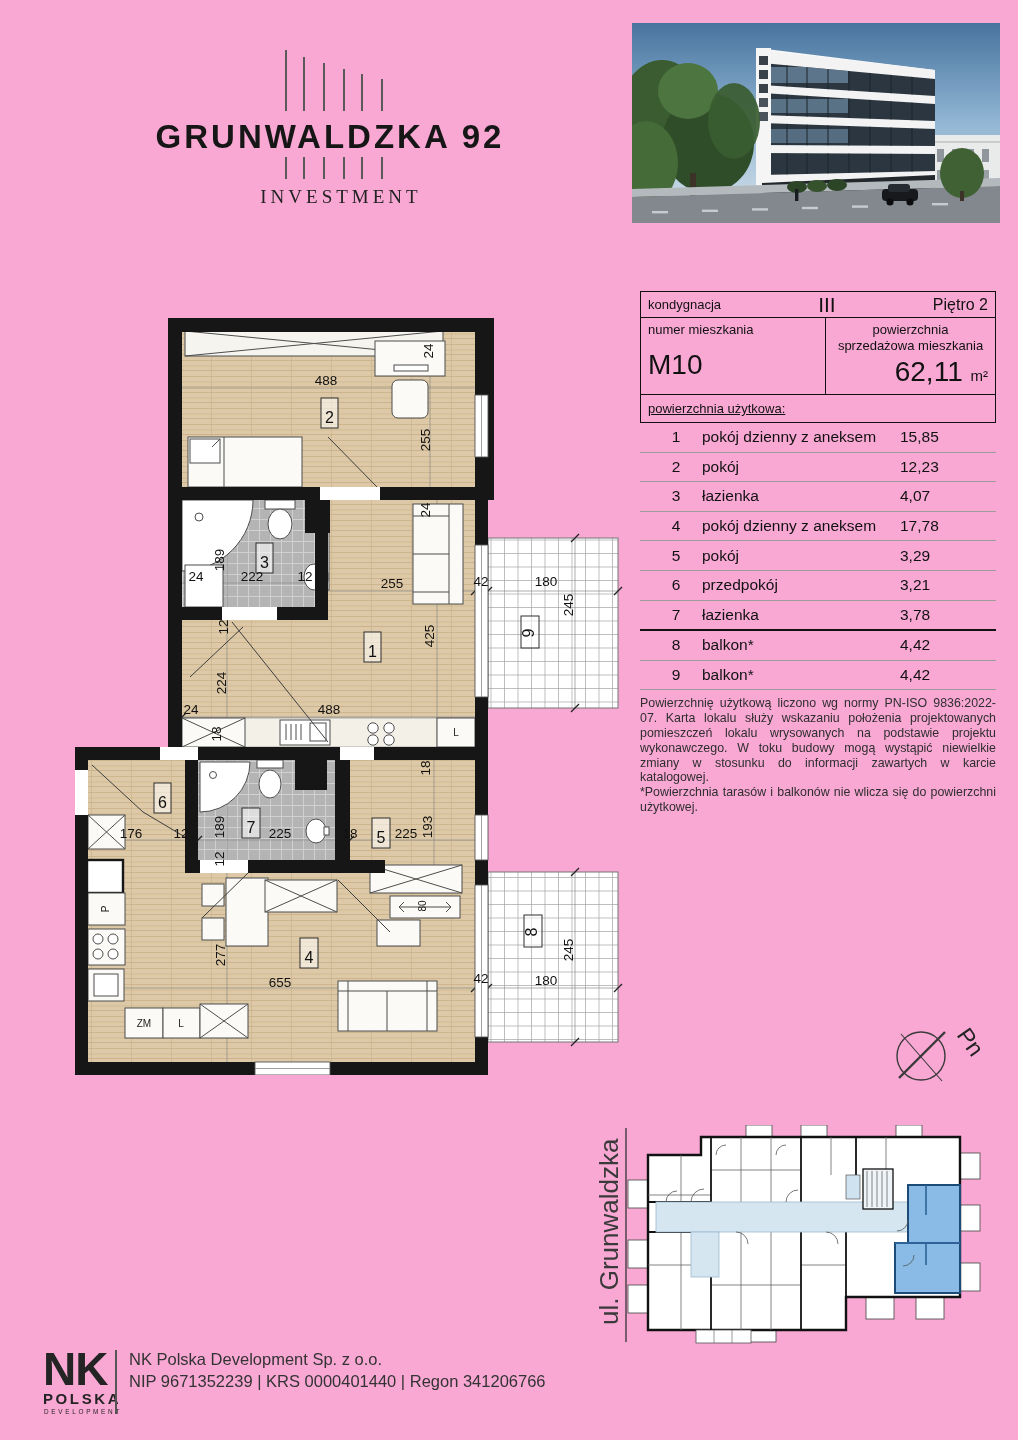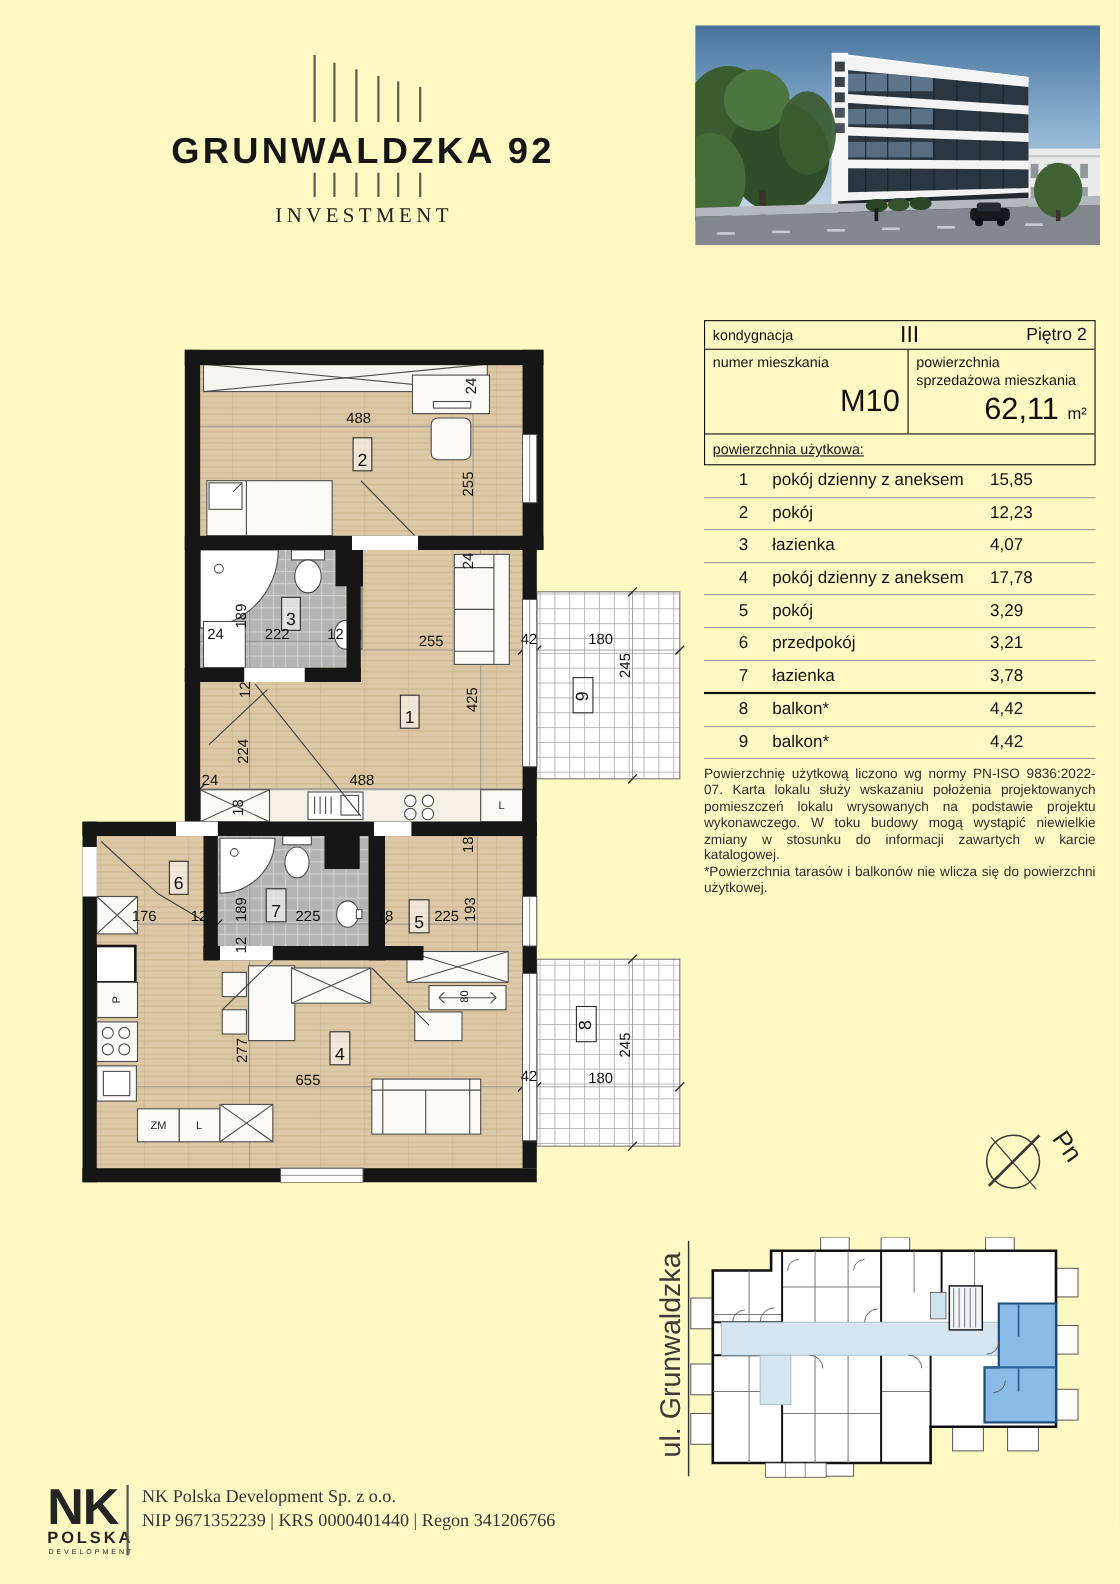--- a/index.html
+++ b/index.html
@@ -1,59 +1,59 @@
 <!DOCTYPE html>
 <html><head>
 <meta charset="utf-8">
 <style>
   html,body{margin:0;padding:0;background:#e8e8e8;}
-  .page{position:relative;width:1018px;height:1440px;background:#fef9c3;margin:0 auto;
+  .page{position:relative;width:1018px;height:1440px;background:#f9a8d4;margin:0 auto;
         font-family:"Liberation Sans",sans-serif;color:#111;overflow:hidden;}
   
   .brand{position:absolute;left:118px;top:28px;width:424px;height:186px;}
   .brand .vline{position:absolute;width:2px;background:#5a5a5a;}
   .brand .tick{position:absolute;width:2px;height:22px;top:129px;background:#5a5a5a;}
   .brand-title{position:absolute;top:90px;left:0;width:424px;text-align:center;
         font-size:33px;font-weight:bold;letter-spacing:3px;color:#161616;white-space:nowrap;}
-  .brand-sub{position:absolute;top:158px;left:1px;width:424px;text-align:center;
+  .brand-sub{position:absolute;top:158px;left:11px;width:424px;text-align:center;
         font-family:"Liberation Serif",serif;font-size:19px;letter-spacing:4px;color:#222;}
   
   .photo{position:absolute;left:632px;top:23px;}
   .plan{position:absolute;left:72px;top:310px;}
   .compass{position:absolute;left:872px;top:995px;}
   .overview{position:absolute;left:596px;top:1125px;}
   
   .itable{position:absolute;left:640px;top:291px;width:356px;}
   .ihead{border:1.8px solid #111;}
   .ih-r1{display:flex;align-items:center;height:25px;border-bottom:1.6px solid #111;padding:0 7px;}
   .ih-r1 .lab{font-size:13px;}
   .ih-r1 .mid{flex:1;text-align:center;font-size:21px;}
   .ih-r1 .rgt{font-size:16px;}
   .ih-r2{display:flex;height:76px;border-bottom:1.6px solid #111;}
   .c-left{width:170px;padding:4px 7px;}
   .c-left .lab{font-size:13px;}
-  .c-left .big{font-size:28px;text-align:right;margin-top:12px;}
+  .c-left .big{font-size:28px;text-align:left;margin-top:12px;}
   .c-right{flex:1;border-left:1.6px solid #111;padding:4px 7px;}
-  .c-right .lab{font-size:13px;line-height:15.5px;}
+  .c-right .lab{font-size:13px;line-height:15.5px;text-align:center;}
   .c-right .val{text-align:right;font-size:28px;margin-top:3px;white-space:nowrap;}
   .c-right .unit{font-size:15px;}
   .ih-r3{height:27px;display:flex;align-items:center;padding:0 7px;font-size:13px;text-decoration:underline;}
   .irow{display:grid;grid-template-columns:52px 1fr 96px;align-items:center;height:28.6px;
         padding-left:10px;border-bottom:1px solid #9c9c9c;font-size:15.5px;}
   .irow .nr{text-align:center;}
   .irow.thick{border-bottom:2.6px solid #111;}
   .disc{margin-top:6px;font-size:12.4px;line-height:14.8px;text-align:justify;color:#2e2e2e;}
   .disc p{margin:0;}
   
   .footer{position:absolute;left:43px;top:1348px;height:72px;}
   .nk-top{position:absolute;left:0;top:-6px;font-size:46px;font-weight:bold;letter-spacing:-1px;color:#242424;}
   .nk-mid{position:absolute;left:0;top:42px;font-size:15px;font-weight:bold;letter-spacing:2.6px;color:#242424;}
   .nk-bot{position:absolute;left:1px;top:60px;font-size:6.4px;letter-spacing:2.7px;color:#242424;}
   .f-div{position:absolute;left:72px;top:2px;width:1.5px;height:64px;background:#555;}
-  .f-text{position:absolute;left:86px;top:1px;font-size:16.5px;line-height:21.5px;color:#333;white-space:nowrap;font-family:Liberation Serif, serif;}
+  .f-text{position:absolute;left:86px;top:1px;font-size:16.5px;line-height:21.5px;color:#333;white-space:nowrap;}
   
   .dim{font-family:"Liberation Sans",sans-serif;font-size:13.5px;fill:#111;
        text-anchor:middle;dominant-baseline:middle;}
   .dims{font-size:10px;}
   .rt{font-family:"Liberation Sans",sans-serif;font-size:16px;fill:#111;
       text-anchor:middle;dominant-baseline:middle;}
   .ap{font-family:"Liberation Sans",sans-serif;font-size:10px;fill:#222;
       text-anchor:middle;dominant-baseline:middle;}
   .street{font-family:"Liberation Sans",sans-serif;font-size:26px;fill:#3a3a3a;}
   .pn{font-family:"Liberation Sans",sans-serif;font-size:23px;fill:#222;}

